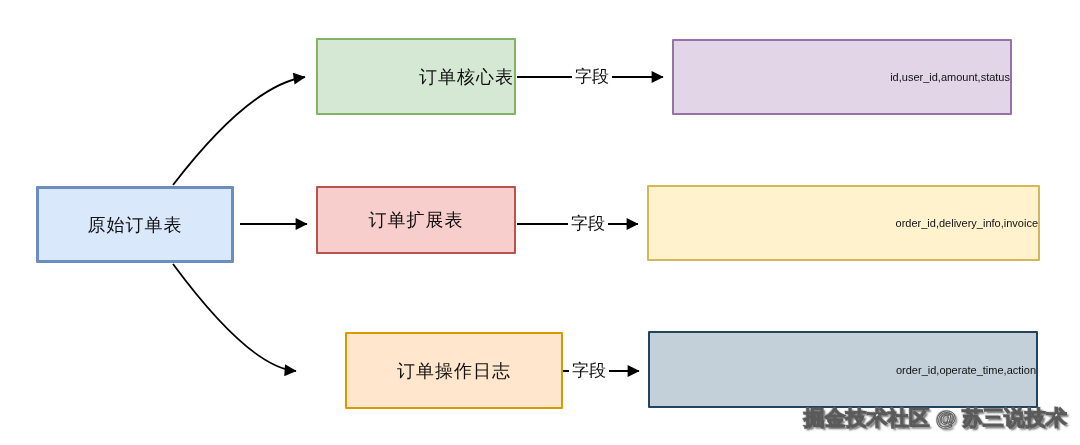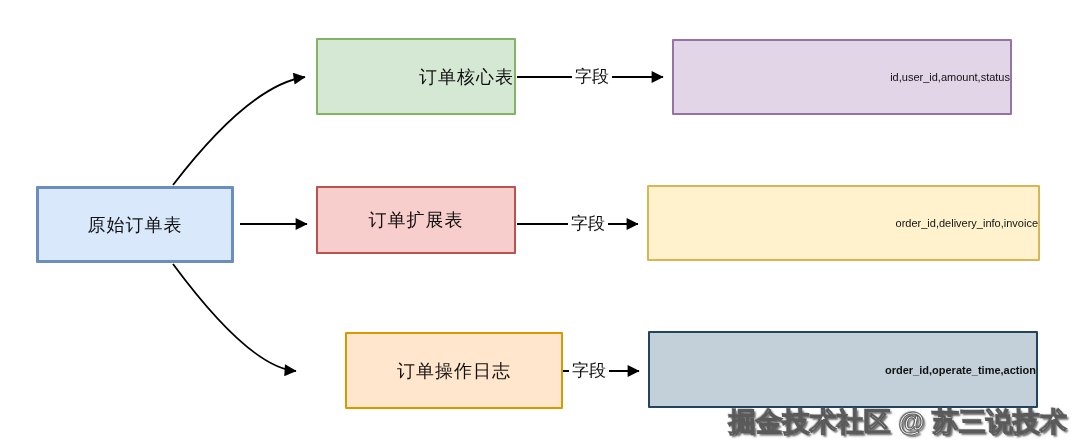--- a/index.html
+++ b/index.html
@@ -70,42 +70,41 @@
   }
   .node-extfields {
     left: 647px; top: 185px; width: 393px; height: 76px;
     background: var(--extfields-fill, #fff2cc);
     border-color: var(--extfields-stroke, #d6b656);
   }
   .node-logfields {
     left: 648px; top: 331px; width: 390px; height: 77px;
     background: var(--logfields-fill, #c3cfd9);
     border-color: var(--logfields-stroke, #23445d);
-    font-weight: bold;
   }
 
   .edge-label {
     position: absolute;
     transform: translate(-50%, -50%);
     background: #ffffff;
     padding: 0 3px;
     font-size: 17px;
     color: #111111;
     line-height: 1.2;
     white-space: nowrap;
   }
   .edge-label-1 { left: 592px; top: 77px; }
   .edge-label-2 { left: 588px; top: 224px; }
   .edge-label-3 { left: 589px; top: 371px; }
 
   .watermark {
     position: absolute;
     right: 13px;
     top: 404px;
-    font-size: 27px;
+    font-size: 21px;
     font-weight: bold;
     white-space: nowrap;
     color: rgba(248, 248, 248, 0.95);
     -webkit-text-stroke: 1px #5a5a5a;
     text-shadow: 2px 2px 2px rgba(50, 50, 50, 0.75),
                  -1px -1px 1px rgba(90, 90, 90, 0.55);
   }
 </style>
 </head>
 <body>

